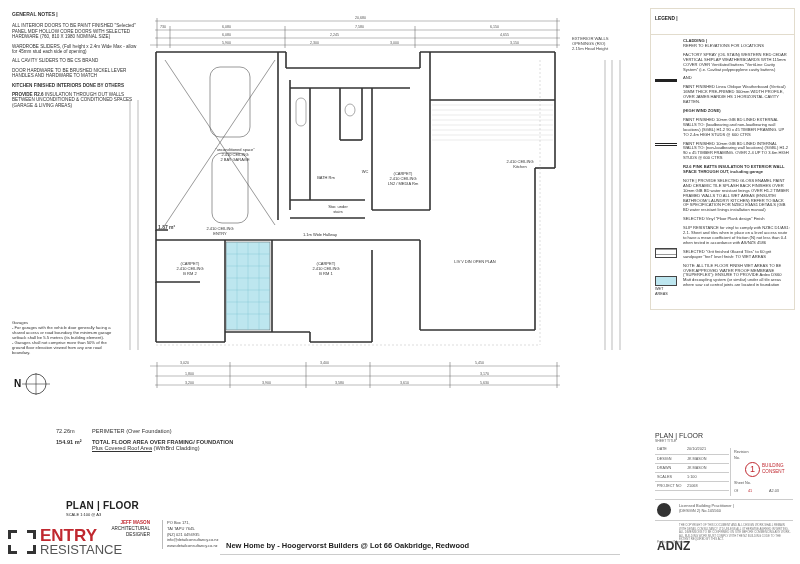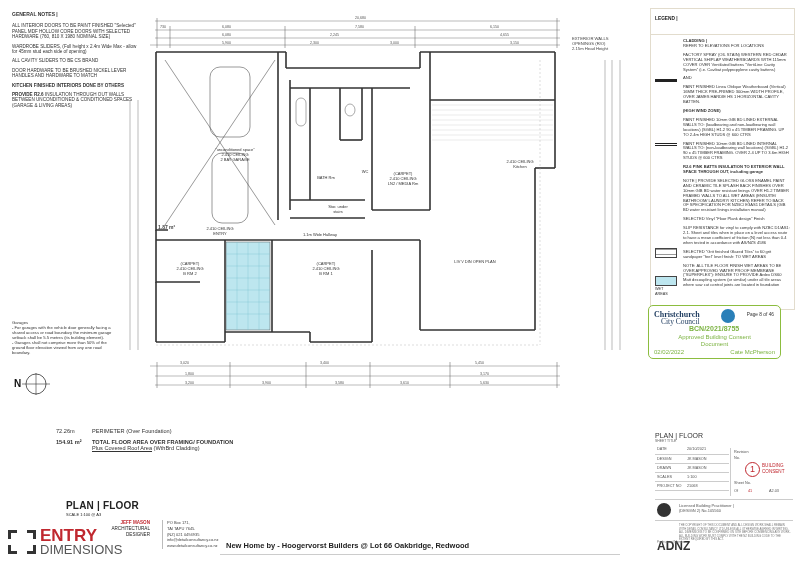--- a/index.html
+++ b/index.html
@@ -330,21 +330,21 @@
 
   <div class="abs logo">
     <div class="logo-mark">
       <div style="left:0;top:0;border-right:none;border-bottom:none;"></div>
       <div style="right:0;top:0;border-left:none;border-bottom:none;"></div>
       <div style="left:0;bottom:0;border-right:none;border-top:none;"></div>
       <div style="right:0;bottom:0;border-left:none;border-top:none;"></div>
     </div>
     <div class="logo-text">
       <div class="d">ENTRY</div>
-      <div class="c">DIMENSIONS</div>
+      <div class="c">RESISTANCE</div>
     </div>
   </div>
   <div class="abs designer">
     <div class="n">JEFF MASON</div>
     <div>ARCHITECTURAL</div>
     <div>DESIGNER</div>
   </div>
   <div class="abs contact">
     <div>PO Box 171,</div>
     <div>TAI TAPU 7645.</div>
@@ -374,33 +374,20 @@
       <p>PAINT FINISHED 10mm GIB BD LINED INTERNAL WALLS TO: (non-loadbearing wall locations) (SGBL) H1.2 90 x 45 TIMBER FRAMING. OVER 2.4 UP TO 3.6m HIGH STUDS @ 600 CTRS</p>
       <p class="b">R2.6 PINK BATTS INSULATION TO EXTERIOR WALL SPACE THROUGH OUT, including garage</p>
       <p>NOTE | PROVIDE SELECTED GLOSS ENAMEL PAINT AND CERAMIC TILE SPLASH BACK FINISHES OVER 10mm GIB BD water resistant linings OVER H1.2 TIMBER FRAMED WALLS TO ALL WET AREAS (ENSUITE/ BATHROOM/ LAUNDRY/ KITCHEN) REFER TO BACK OF SPECIFICATION FOR NZBC/ E3AS1 DETAILS (GIB BD water resistant linings installation manual)</p>
       <p>SELECTED Vinyl "Floor Plank design" Finish</p>
       <p>SLIP RESISTANCE for vinyl to comply with NZBC D1/AS1: 2.1. Sheet and tiles when in place on a level access route to have a mean coefficient of friction (N) not less than 0.4 when tested in accordance with AS/NZS 4586</p>
       <p>SELECTED "Grit finished Glazed Tiles" to 60 grit sandpaper "feel" level finish: TO WET AREAS</p>
       <p>NOTE: ALL TILE FLOOR FINISH WET AREAS TO BE OVER APPROVED WATER PROOF MEMBRANE ("SUPERFLEX"): ENSURE TO PROVIDE Ardex DS60 Matt decoupling system (or similar) under all tile areas where saw cut control joints are located in foundation</p>
     </div>
   </div>
 
-  <div class="abs stamp">
-    <div class="cc1">Christchurch</div>
-    <div class="cc2">City Council</div>
-    <div class="emblem"></div>
-    <div class="page">Page 8 of 46</div>
-    <div class="bcn">BCN/2021/8755</div>
-    <div class="appr">
-      <div>Approved Building Consent</div>
-      <div>Document</div>
-    </div>
-    <div class="date">02/02/2022</div>
-    <div class="sig">Cate McPherson</div>
-  </div>
 
   <div class="abs tb">
     <div class="t">PLAN | FLOOR</div>
     <div class="st">SHEET TITLE</div>
     <table>
       <tbody>
           <tr>
             <td style="width:30px">DATE</td>
             <td style="width:44px">20/10/2021</td>
           </tr>

